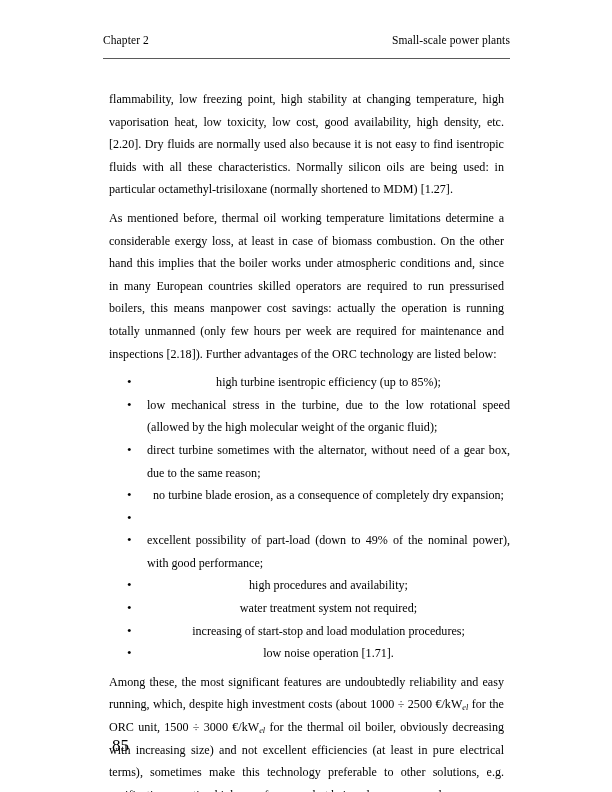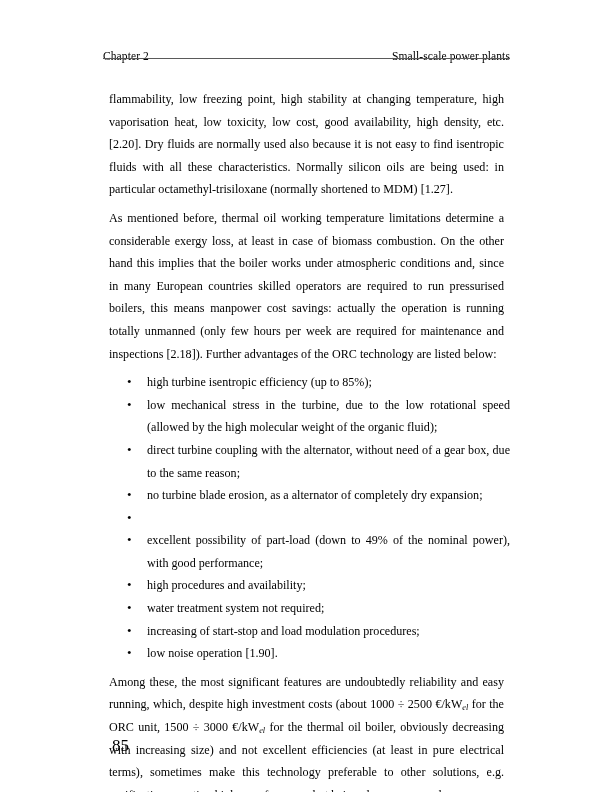--- a/index.html
+++ b/index.html
@@ -32,21 +32,21 @@
     top: 33px;
     width: 407px;
     display: flex;
     justify-content: space-between;
     align-items: baseline;
     font-size: 11.5px;
     line-height: 15px;
     letter-spacing: 0.1px;
   }
   .head-left { white-space: nowrap; }
-  .head-right { white-space: nowrap; margin-top: 16px; }
+  .head-right { white-space: nowrap; }
 
   .head-rule {
     position: absolute;
     left: 103px;
     top: 58px;
     width: 407px;
     height: 1px;
     background: #5a5a5a;
   }
 
@@ -92,21 +92,21 @@
     left: 24px;
     top: 0;
     font-size: 13px;
     line-height: 22.6px;
   }
   ul.bullets > li .bullet-text {
     display: block;
   }
 
   
-  li.single .bullet-text { text-align: left; }
+  li.single .bullet-text { text-align: center; }
 
   sub {
     font-size: 0.68em;
     vertical-align: -0.22em;
     line-height: 0;
     font-style: italic;
   }
 
   
   .folio {
@@ -140,25 +140,25 @@
       <li class="single">
         <span class="bullet-mark">•</span>
         <span class="bullet-text">high turbine isentropic efficiency (up to 85%);</span>
       </li>
       <li>
         <span class="bullet-mark">•</span>
         <span class="bullet-text">low mechanical stress in the turbine, due to the low rotational speed (allowed by the high molecular weight of the organic fluid);</span>
       </li>
       <li>
         <span class="bullet-mark">•</span>
-        <span class="bullet-text">direct turbine coupling with the alternator, without need of a gear box, due to the same reason;</span>
+        <span class="bullet-text">direct turbine sometimes with the alternator, without need of a gear box, due to the same reason;</span>
       </li>
       <li class="single">
         <span class="bullet-mark">•</span>
-        <span class="bullet-text">no turbine blade erosion, as a alternator of completely dry expansion;</span>
+        <span class="bullet-text">no turbine blade erosion, as a consequence of completely dry expansion;</span>
       </li>
       <li>
         <span class="bullet-mark">•</span>
       </li>
       <li>
         <span class="bullet-mark">•</span>
         <span class="bullet-text">excellent possibility of part-load (down to 49% of the nominal power), with good performance;</span>
       </li>
       <li class="single">
         <span class="bullet-mark">•</span>
@@ -167,21 +167,21 @@
       <li class="single">
         <span class="bullet-mark">•</span>
         <span class="bullet-text">water treatment system not required;</span>
       </li>
       <li class="single">
         <span class="bullet-mark">•</span>
         <span class="bullet-text">increasing of start-stop and load modulation procedures;</span>
       </li>
       <li class="single">
         <span class="bullet-mark">•</span>
-        <span class="bullet-text">low noise operation [1.90].</span>
+        <span class="bullet-text">low noise operation [1.71].</span>
       </li>
     </ul>
 
     <p class="justify-all"><span>Among these, the most significant features are undoubtedly reliability and easy running, which, despite high investment costs (about 1000 ÷ 2500 €/kW</span><sub>el</sub><span> for the ORC unit, 1500 ÷ 3000 €/kW</span><sub>el</sub><span> for the thermal oil boiler, obviously decreasing with increasing size) and not excellent efficiencies (at least in pure electrical terms), sometimes make this technology preferable to other solutions, e.g. gasification, granting higher performance but being also more complex.</span></p>
 
   </div>
 
   <div class="folio">85</div>
 
 </div>

